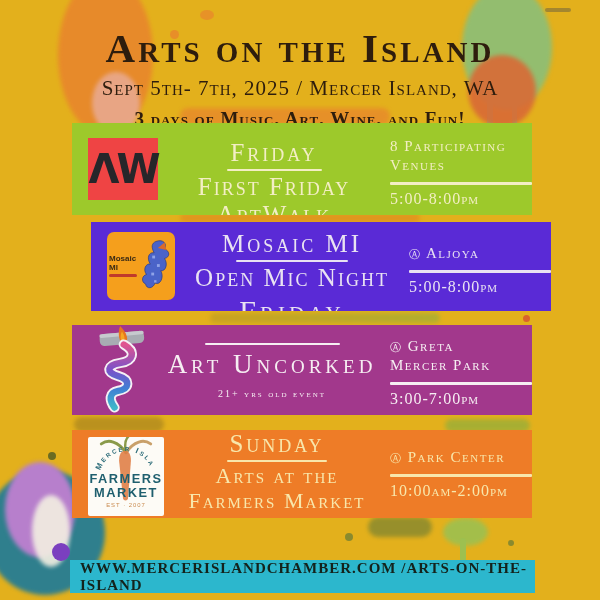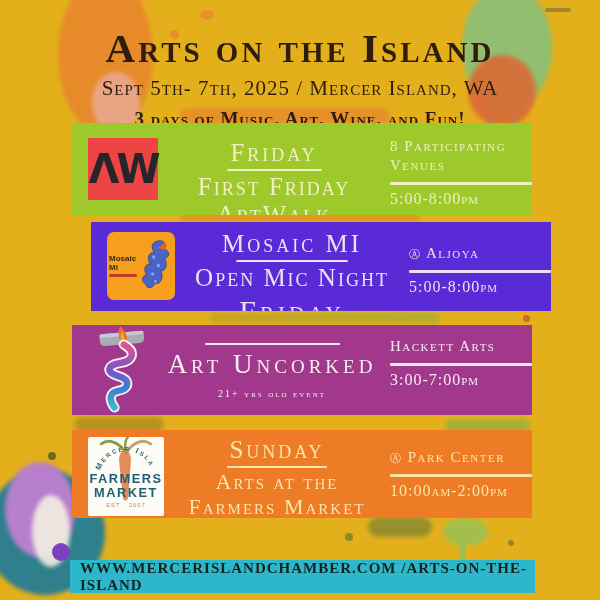--- a/index.html
+++ b/index.html
@@ -19,21 +19,21 @@
   .b4{top:430px;height:88px;background:var(--orange);color:#f8e7ab;}
   .logo{flex:0 0 auto;margin-left:16px;}
   .center{flex:1 1 auto;text-align:center;}
   .right{flex:0 0 142px;text-align:left;}
   .hday{font-size:25px;letter-spacing:3px;line-height:1.12;}
   .tline{font-size:25px;letter-spacing:2px;line-height:1.12;}
   .rule{height:2px;background:currentColor;border-radius:1px;}
   .r-c{margin:2px auto 2px;}
   .b1 .r-c{width:95px;} .b2 .r-c{width:112px;} .b3 .r-c{width:135px;} .b4 .r-c{width:100px;}
   .b1 .center{padding-top:16px;} .b2 .center{padding-top:8px;}
-  .b3 .center{padding-top:16px;} .b4 .center{padding-top:6px;}
+  .b3 .center{padding-top:16px;} .b4 .center{}
   .b2 .sat{font-size:30px;letter-spacing:4px;margin-top:2px;}
   .b3 .tline{font-size:27px;letter-spacing:4px;margin-top:4px;}
   .b3 .note{font-size:10px;letter-spacing:2px;margin-top:9px;}
   .b4 .tline{font-size:22px;letter-spacing:2px;}
   .right .rl{font-size:15px;letter-spacing:1.5px;line-height:1.25;}
   .right .rule{width:100%;height:3px;margin:7px 0 5px;}
   .right .time{font-size:16px;letter-spacing:1px;}
   .b1 .right{padding-top:14px;} .b2 .right{padding-top:22px;}
   .b3 .right{padding-top:12px;} .b4 .right{padding-top:18px;}
   
@@ -162,21 +162,22 @@
         <path d="M38,20 C52,28 48,38 34,40 C20,42 18,50 32,54 C46,58 44,68 32,70 C22,72 22,80 28,88" fill="none" stroke="#f5f0f5" stroke-width="11" stroke-linecap="round"></path>
         <path d="M38,20 C52,28 48,38 34,40 C20,42 18,50 32,54 C46,58 44,68 32,70 C22,72 22,80 28,88" fill="none" stroke="url(#ribg)" stroke-width="7" stroke-linecap="round"></path>
       </svg>
     </div>
     <div class="center">
       <div class="rule r-c"></div>
       <div class="tline">Art Uncorked</div>
       <div class="note">21+ yrs old event</div>
     </div>
     <div class="right">
-      <div class="rl">Hackett Arts</div>
+      <div class="rl">ⓐ Greta</div>
+      <div class="rl">Mercer Park</div>
       <div class="rule"></div>
       <div class="time">3:00-7:00pm</div>
     </div>
   </section>
 
   <section class="bar b4">
     <div class="logo logo-fm">
       <svg width="76" height="79" viewBox="0 0 76 80">
         <path d="M38,16 C30,4 20,2 13,7" fill="none" stroke="#8a9a4a" stroke-width="3" stroke-linecap="round"></path>
         <path d="M38,16 C46,4 56,2 63,7" fill="none" stroke="#c9a06a" stroke-width="3" stroke-linecap="round"></path>

